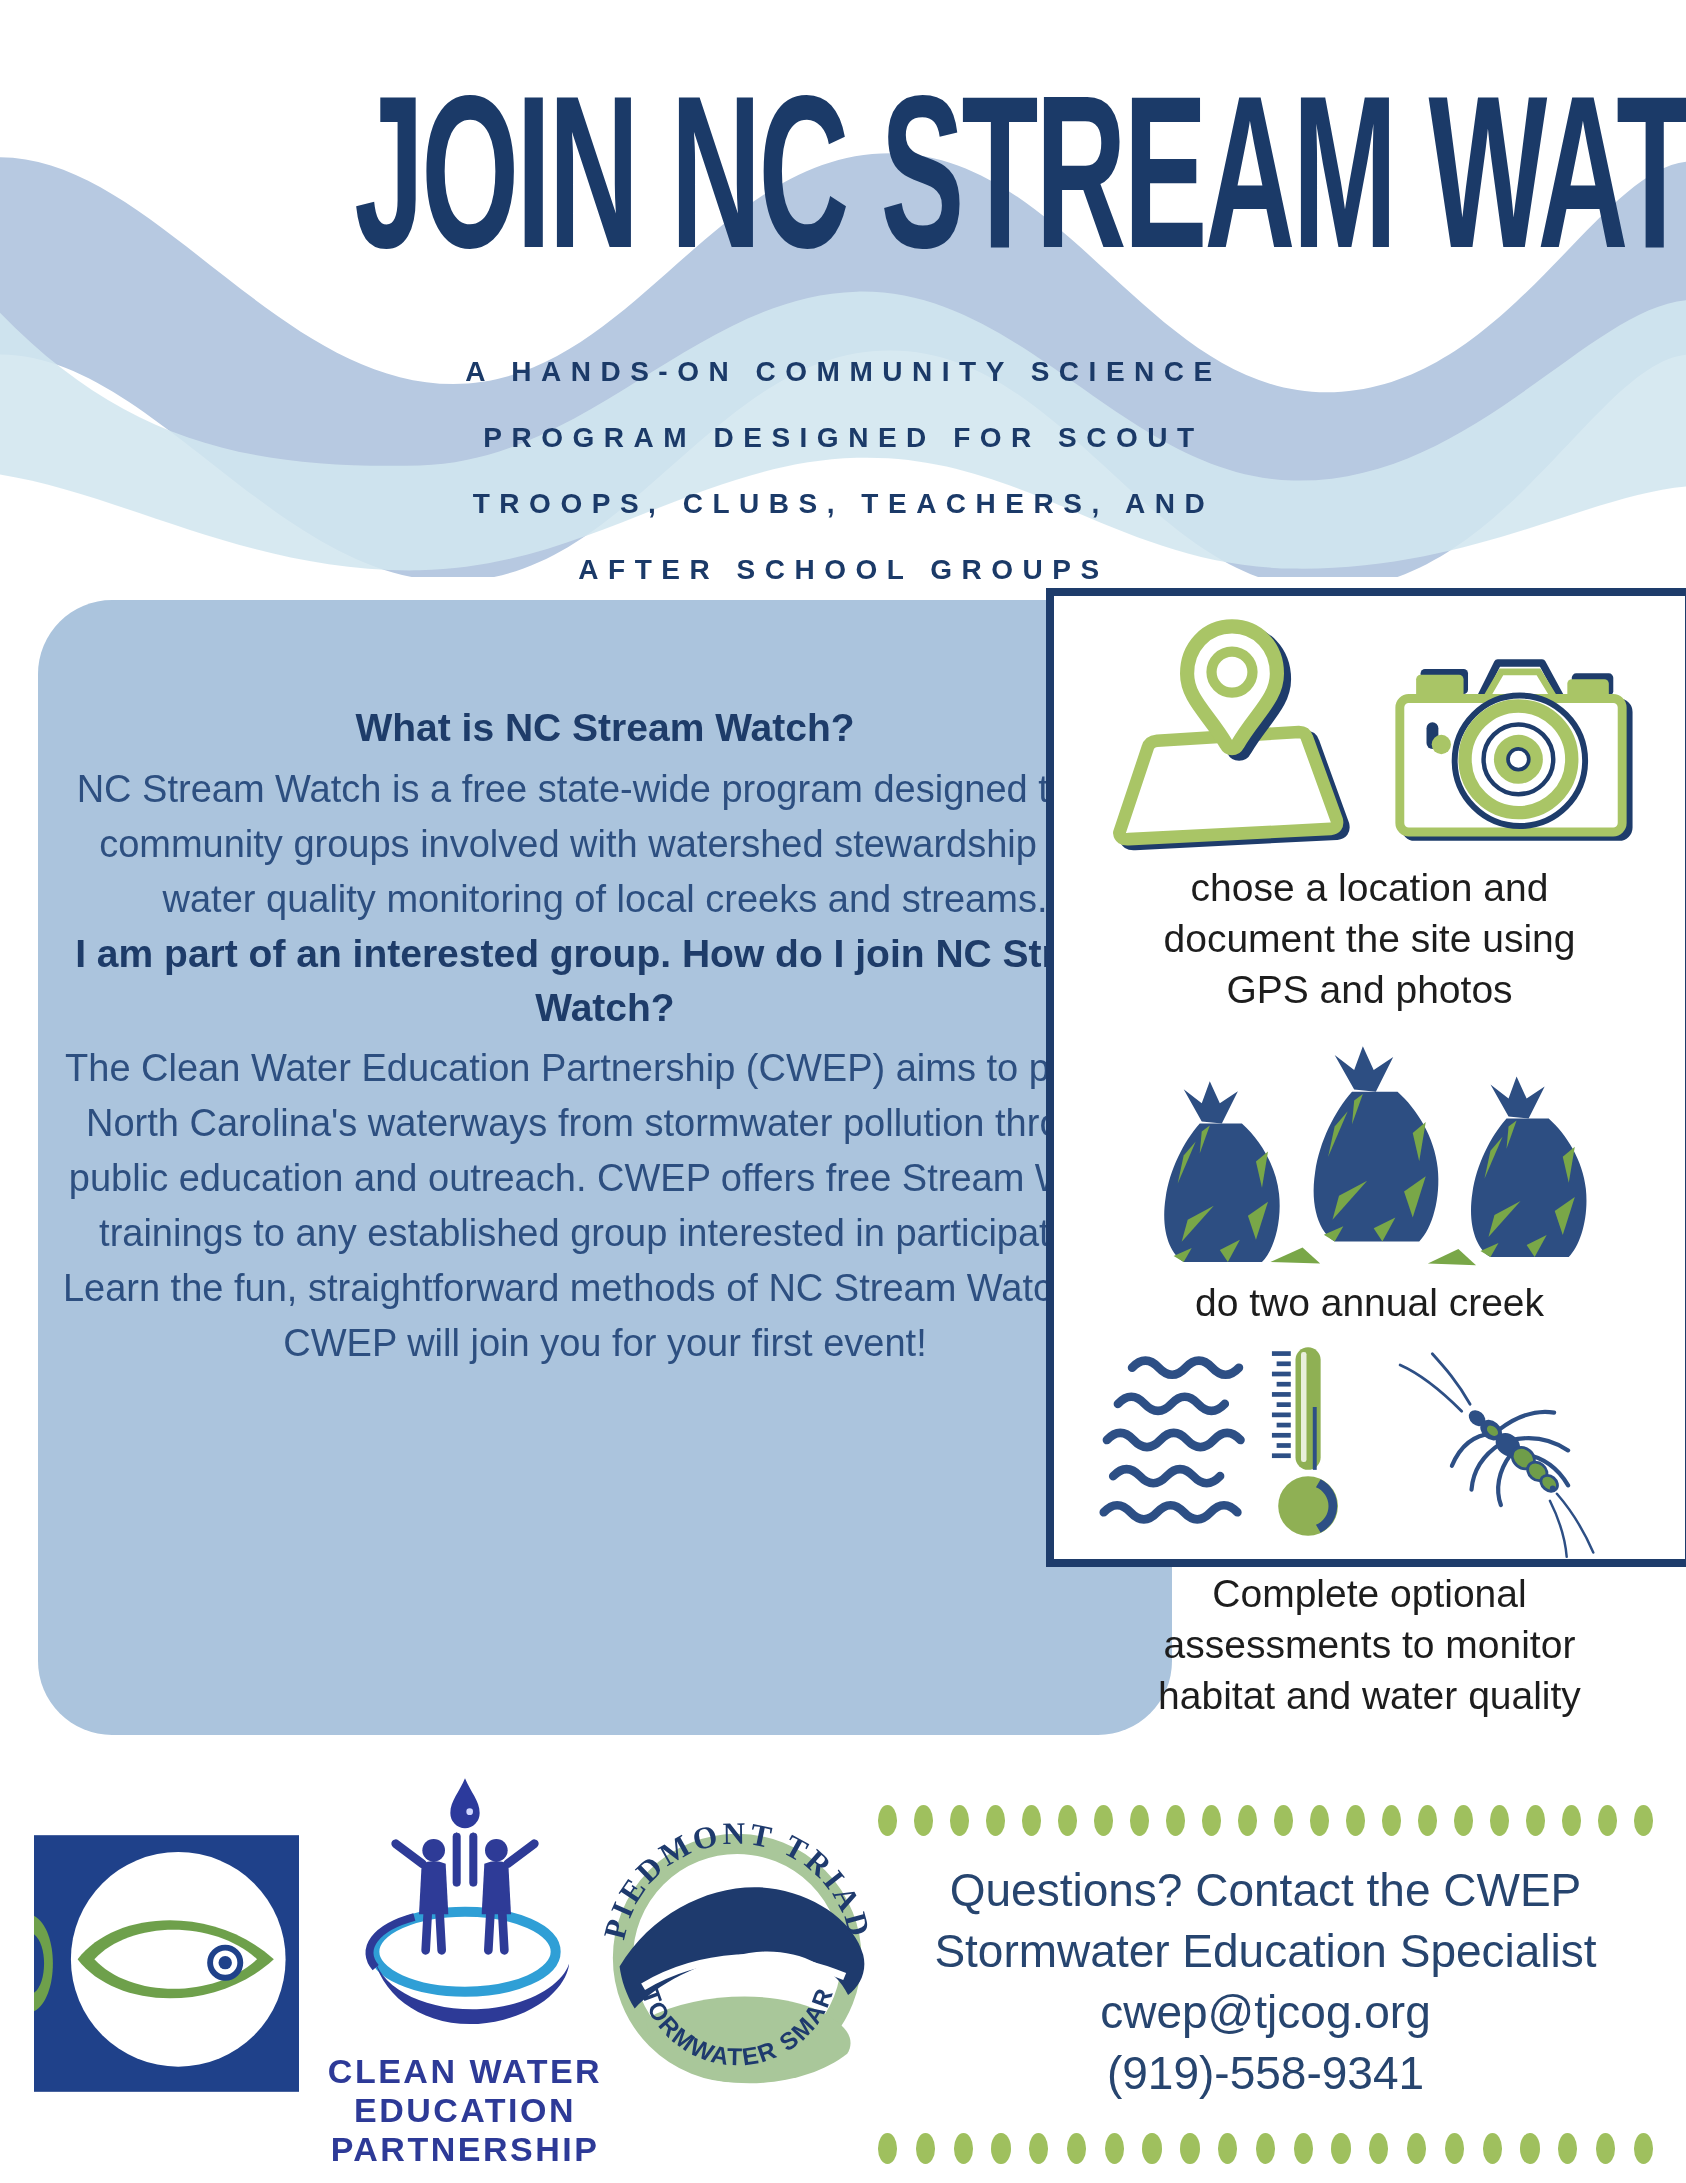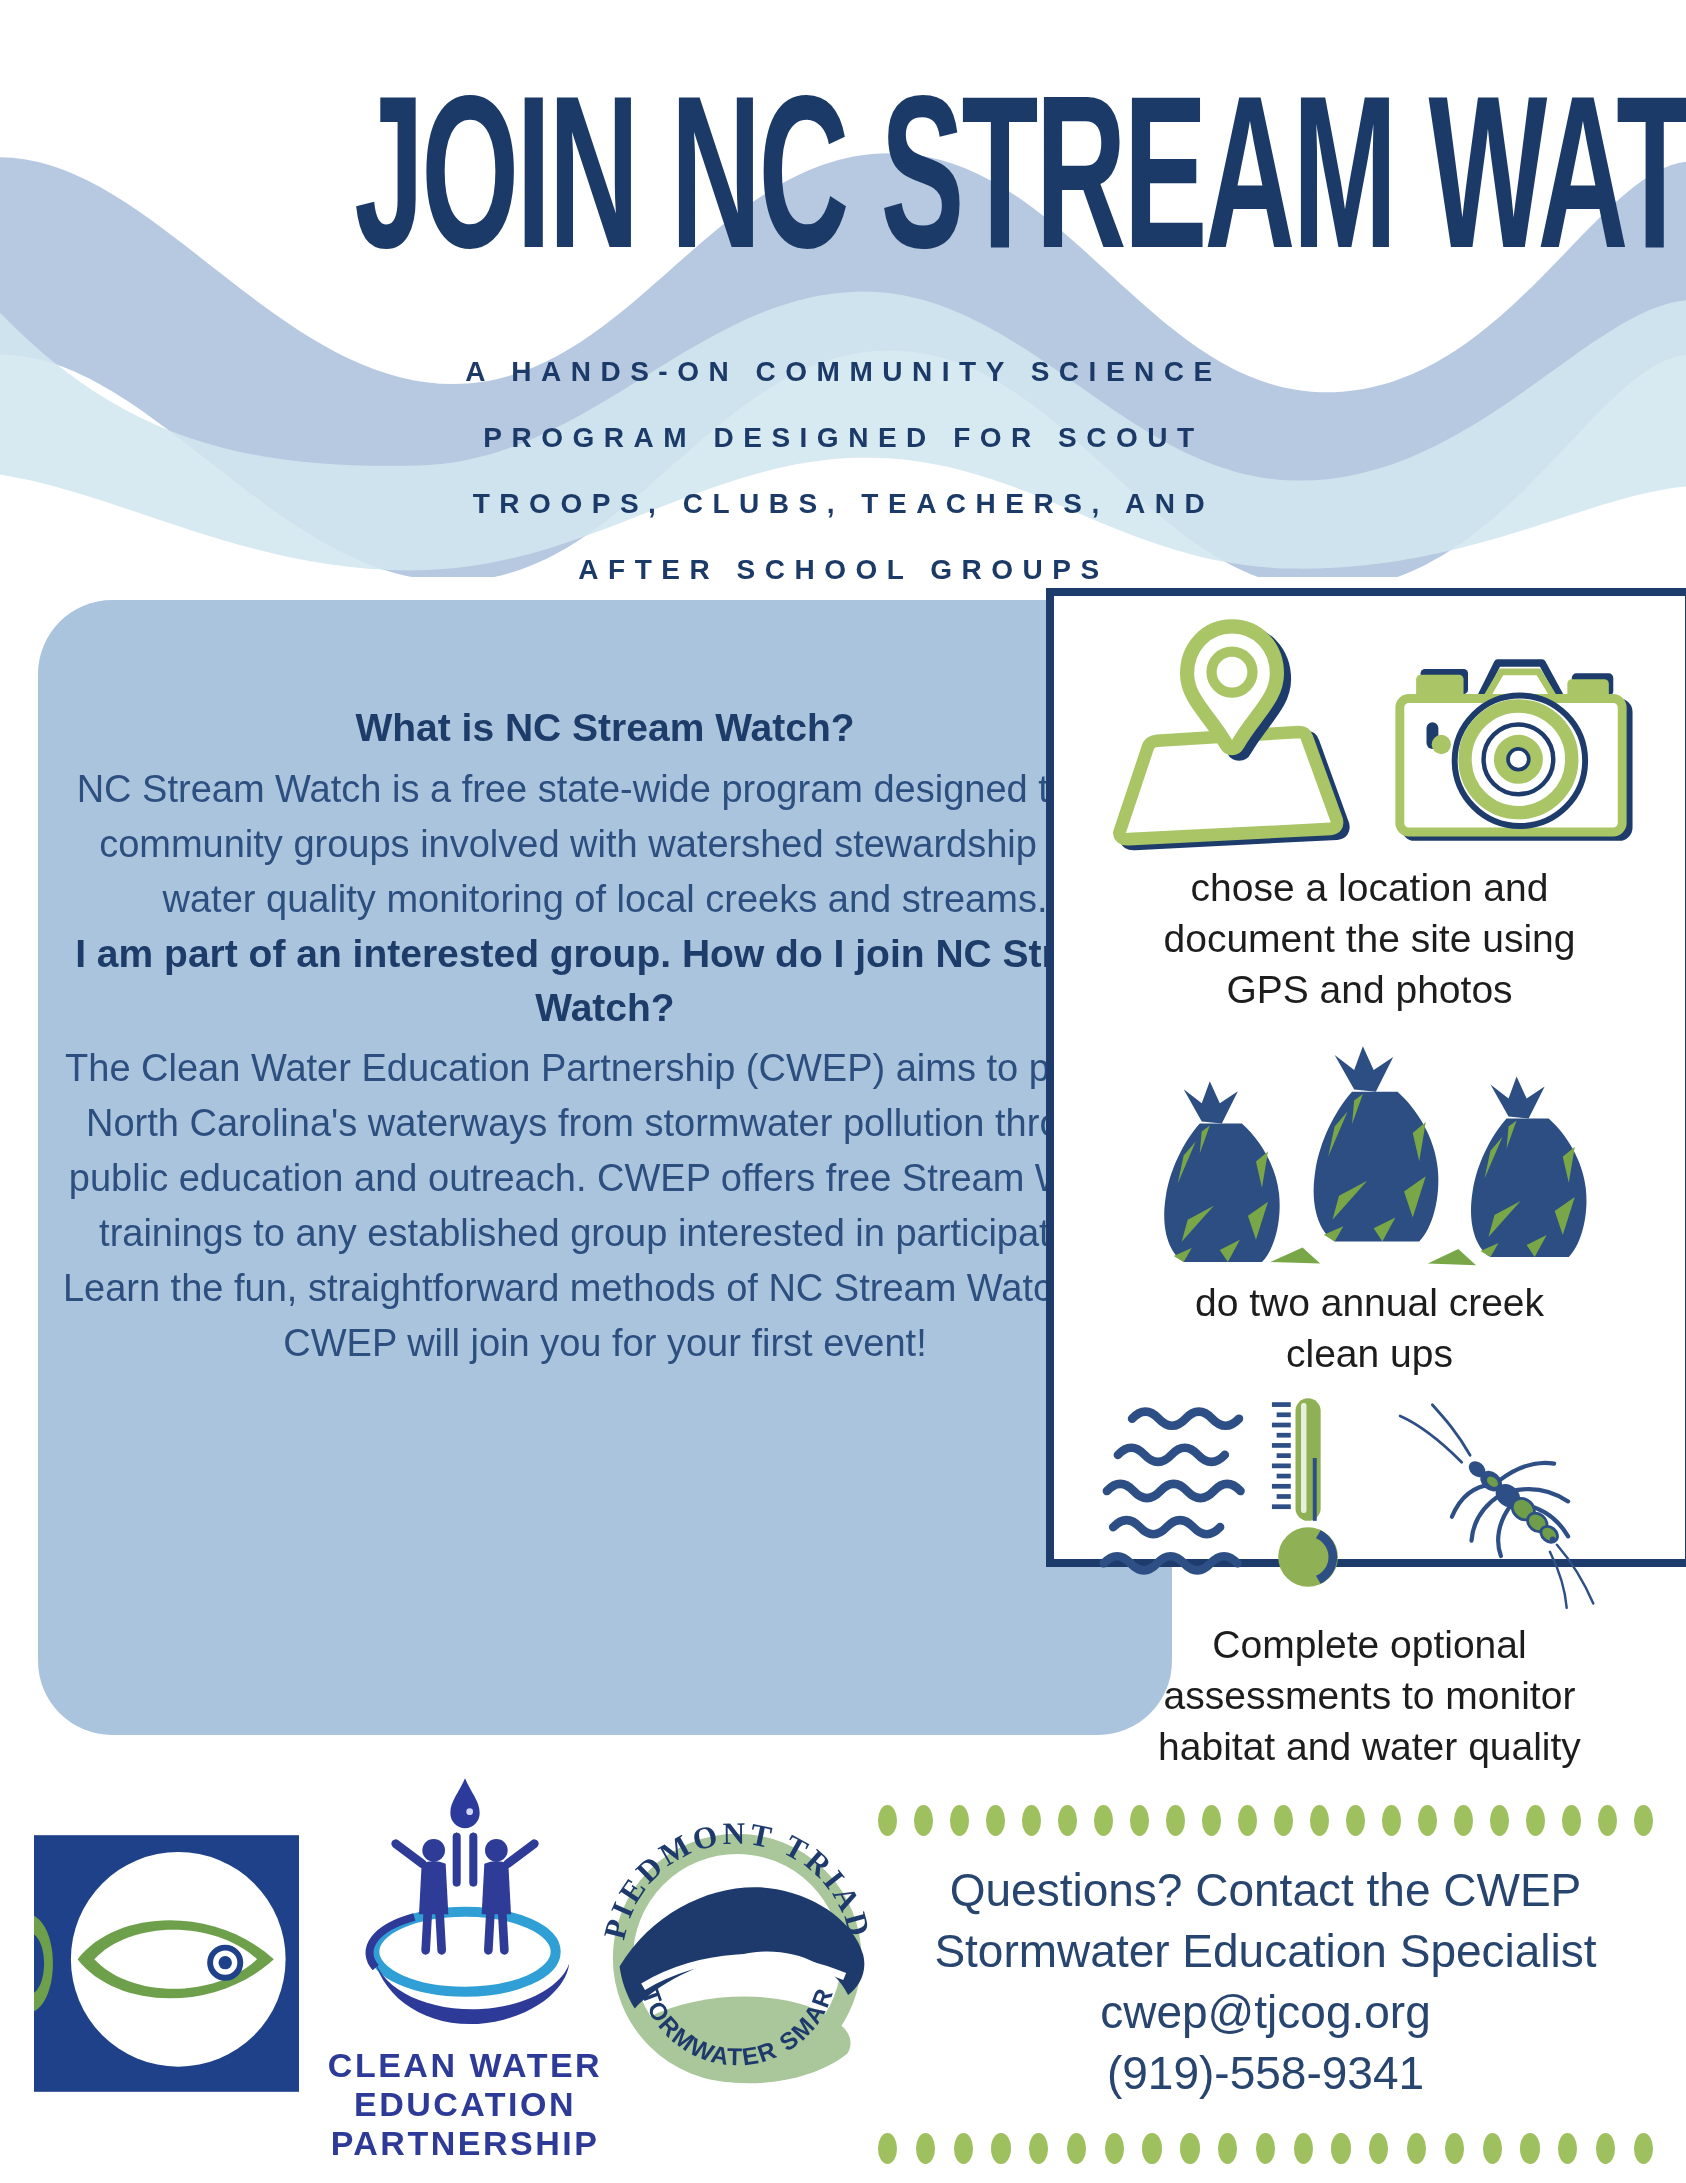--- a/index.html
+++ b/index.html
@@ -27,21 +27,21 @@
       background:#fff;border:8.4px solid #1e3c6b;box-sizing:border-box;
       display:flex;flex-direction:column;align-items:center;padding-top:11.8px;}
   .icon-row{display:flex;align-items:flex-end;justify-content:center;}
   .step-caption{font-size:39px;color:#1d1d1d;line-height:51px;text-align:center;margin-top:6.7px;}
   .step{display:flex;flex-direction:column;align-items:center;}
   .step + .step{margin-top:13.4px;}
 
   
   .fish-logo{position:absolute;left:34px;top:1835px;z-index:2;}
   .cwep-logo{position:absolute;left:322px;top:1773px;width:286px;z-index:2;text-align:center;}
-  .cwep-wordmark{margin-top:10px;color:#2d3a97;font-weight:bold;font-size:34px;
+  .cwep-wordmark{margin-top:16px;color:#2d3a97;font-weight:bold;font-size:34px;
       letter-spacing:2.5px;line-height:39px;}
   .piedmont-logo{position:absolute;left:596px;top:1780px;z-index:2;}
   .contact{position:absolute;left:873px;top:1804px;width:785px;z-index:2;text-align:center;}
   .dots-row{display:flex;justify-content:space-between;align-items:center;height:32px;padding:0 5px;}
   .dot{width:19.3px;height:31px;border-radius:50%;background:#9fc05e;flex:0 0 auto;}
   .contact-text{margin-top:23.5px;color:#27456f;font-size:46px;line-height:61px;}
   .contact .dots-bottom{margin-top:28.6px;}
 </style>
 </head>
 <body>
@@ -129,21 +129,20 @@
           </g>
         </defs>
         <use href="#bag" transform="translate(38,60) scale(1.25)"></use>
         <use href="#bag" transform="translate(420,54) scale(1.25)"></use>
         <use href="#bag" transform="translate(222,16) scale(1.35)"></use>
         <path d="M196,290 L236,272 L258,292 Z" fill="#79a748"></path>
         <path d="M392,292 L430,274 L452,294 Z" fill="#79a748"></path>
       </svg>
       <div class="step-caption">
         <div>do two annual creek</div>
-        <div>clean ups</div>
       </div>
     </div>
 
     <div class="step">
       <div class="icon-row">
         <svg width="277" height="220" viewBox="0 0 340 280">
           <g fill="none" stroke="#2d4f85" stroke-width="11" stroke-linecap="round">
             <path d="M46,34 q17,-18 34,0 q17,18 34,0 q17,-18 34,0 q17,18 34,0"></path>
             <path d="M28,80 q17,-18 34,0 q17,18 34,0 q17,-18 34,0 q17,18 34,0"></path>
             <path d="M14,126 q17,-18 34,0 q17,18 34,0 q17,-18 34,0 q17,18 34,0 q17,-18 34,0"></path>

